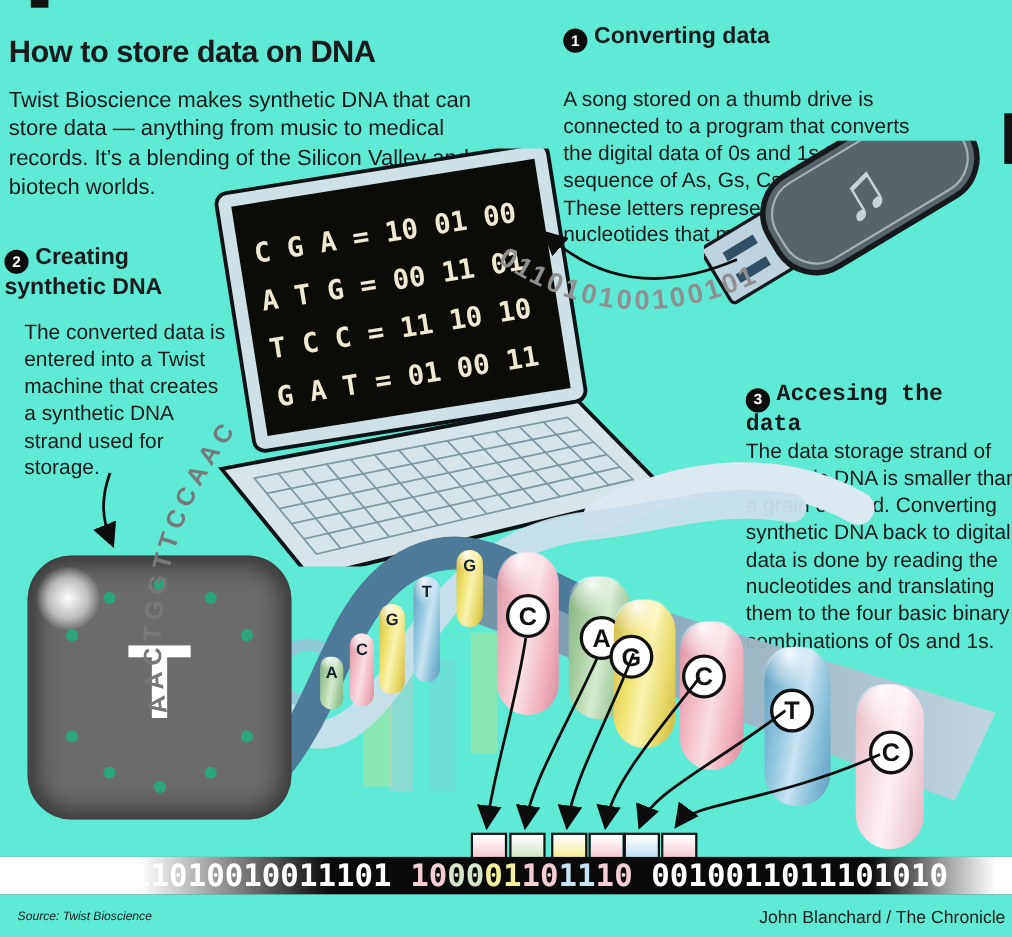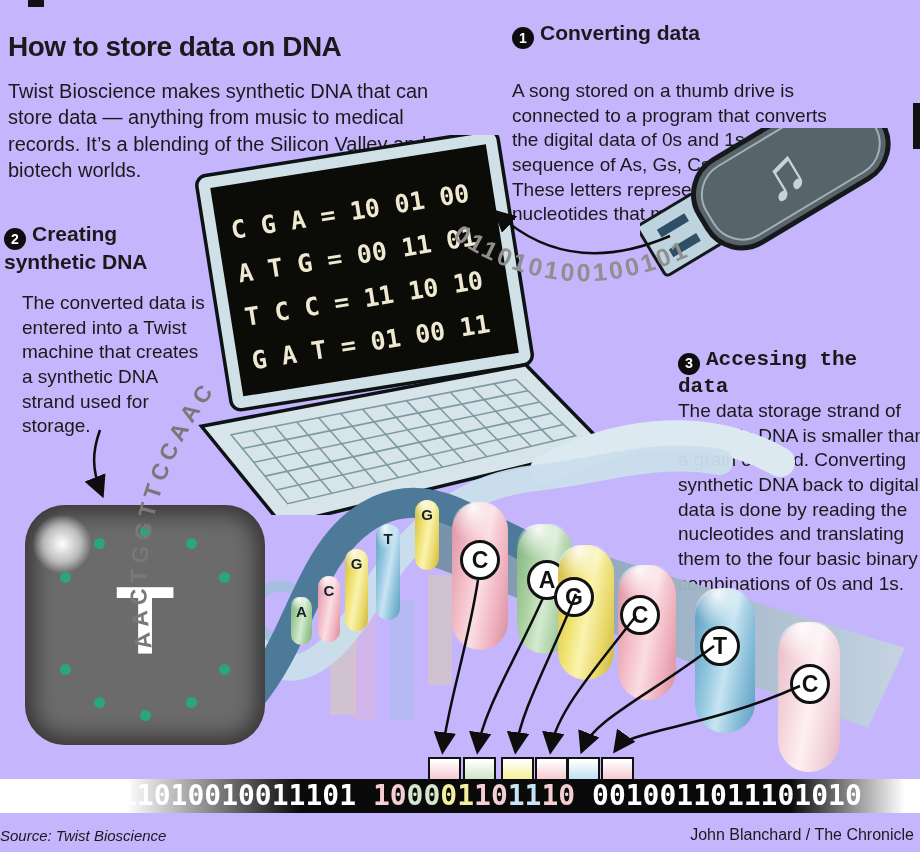--- a/index.html
+++ b/index.html
@@ -1,16 +1,16 @@
 <!DOCTYPE html>
 <html><head>
 <meta charset="utf-8">
 <style>
   html,body{margin:0;padding:0;background:#fff;}
-  #canvas{position:relative;width:920px;height:852px;background:#c4b5fd;overflow:hidden;
+  #canvas{position:relative;width:920px;height:852px;background:#5eead4;overflow:hidden;
           font-family:"Liberation Sans",sans-serif;color:#1a1a1a;}
   .abs{position:absolute;}
   
   .title{left:8px;top:12px;font-size:28px;font-weight:800;letter-spacing:-.5px;}
   .intro{left:8px;top:58px;width:430px;font-size:20px;line-height:1.32;}
   .step-head{font-size:21px;font-weight:800;line-height:1.15;}
   .step-body{font-size:19px;line-height:1.3;}
   .stepnum{display:inline-flex;align-items:center;justify-content:center;
            width:22px;height:22px;border-radius:50%;background:#0d0d0d;color:#fff;
            font-size:14px;font-weight:700;margin-right:6px;vertical-align:-3px;}
@@ -49,21 +49,21 @@
   #strip{left:0;top:779px;width:920px;height:34px;background:#0a0a0a;z-index:6;
          font-family:"DejaVu Sans Mono",monospace;font-weight:700;font-size:28px;
          line-height:34px;color:#fff;white-space:nowrap;padding-left:2px;box-sizing:border-box;}
   #strip .bit-pink{color:#f5cdd5;text-align:center;} #strip .bit-green{color:#d6e6cc;}
   #strip .bit-yellow{color:#f4ef9f;} #strip .bit-blue{color:#c8e4f4;}
   .fadeL{left:0;top:779px;width:300px;height:34px;z-index:7;pointer-events:none;
          background:linear-gradient(to right,#fff 42%,rgba(255,255,255,0) 100%);}
   .fadeR{left:790px;top:779px;width:130px;height:34px;z-index:7;pointer-events:none;
          background:linear-gradient(to left,#fff 12%,rgba(255,255,255,0) 100%);}
   
-  #src{left:0;top:827px;font-size:15px;font-style:italic;}
+  #src{left:16px;top:827px;font-size:11px;font-style:italic;}
   #credit{right:6px;top:826px;font-size:16px;}
   svg{position:absolute;left:0;top:0;}
   .noptr{pointer-events:none;}
 </style>
 </head>
 <body>
 
 <div id="canvas">
 
   <div class="abs" style="left:28px;top:0;width:16px;height:7px;background:#111;"></div>

